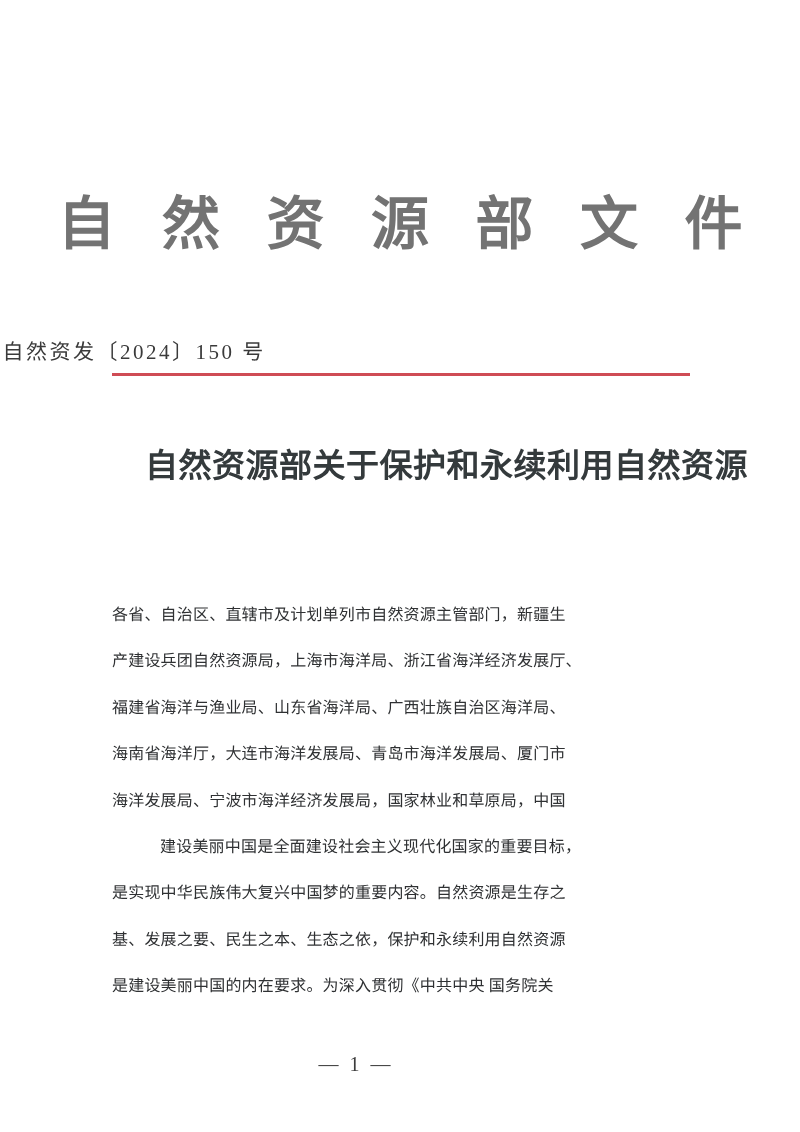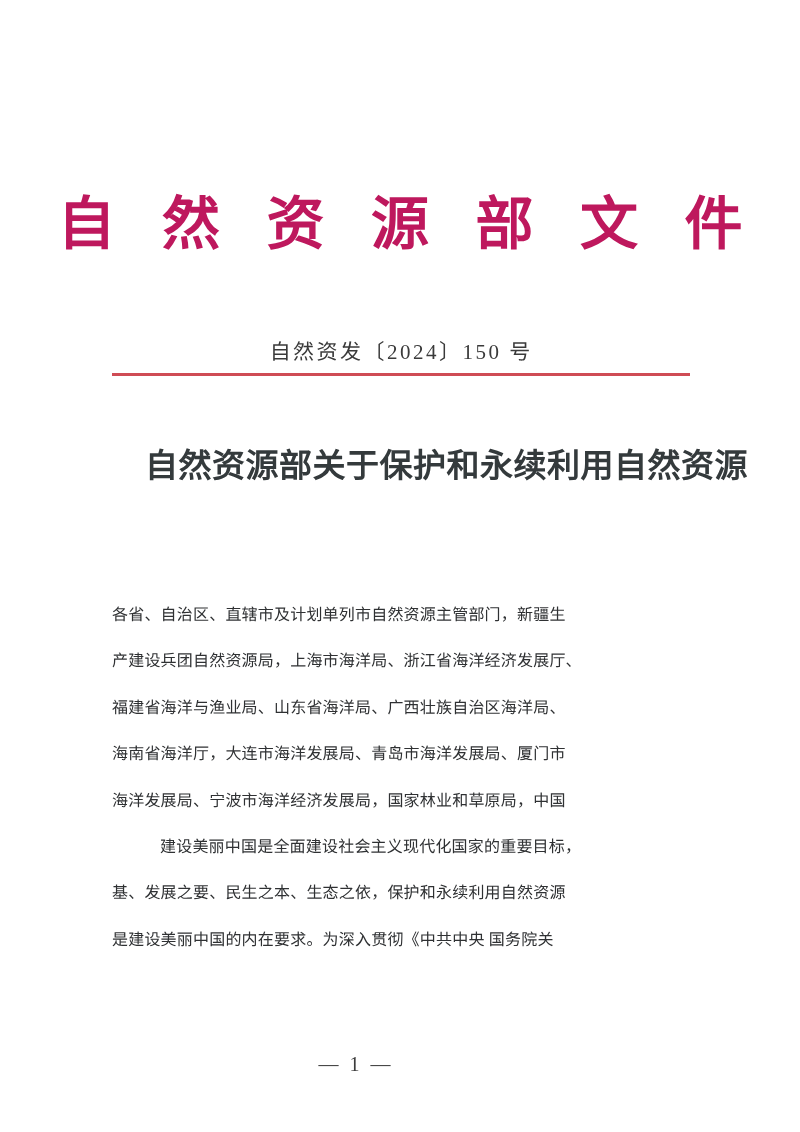--- a/index.html
+++ b/index.html
@@ -22,37 +22,37 @@
     overflow: hidden;
   }
 
   
   .masthead {
     position: absolute;
     left: 0;
     top: 196px;
     width: 800px;
     text-align: center;
-    color: #be185d;
+    color: #737373;
     font-family: "Liberation Serif", "DejaVu Serif", serif;
     font-weight: bold;
     font-size: 58px;
     line-height: 1.0;
     letter-spacing: 16px;
     text-indent: 16px;
     white-space: nowrap;
   }
 
   
   .doc-number {
     position: absolute;
     left: 0;
     top: 339px;
     width: 800px;
-    text-align: center;
+    text-align: left;
     color: #3a3a3a;
     font-family: "Liberation Serif", "DejaVu Serif", serif;
     font-size: 21px;
     line-height: 26px;
     letter-spacing: 2.5px;
     text-indent: 2.5px;
     white-space: nowrap;
   }
 
   
@@ -145,20 +145,21 @@
     <div>
       <span class="body-line">各省、自治区、直辖市及计划单列市自然资源主管部门，新疆生</span>
       <span class="body-line">产建设兵团自然资源局，上海市海洋局、浙江省海洋经济发展厅、</span>
       <span class="body-line">福建省海洋与渔业局、山东省海洋局、广西壮族自治区海洋局、</span>
       <span class="body-line">海南省海洋厅，大连市海洋发展局、青岛市海洋发展局、厦门市</span>
       <span class="body-line">海洋发展局、宁波市海洋经济发展局，国家林业和草原局，中国</span>
     </div>
 
     <div>
       <span class="body-line indent">建设美丽中国是全面建设社会主义现代化国家的重要目标，</span>
+      <span class="body-line">是实现中华民族伟大复兴中国梦的重要内容。自然资源是生存之</span>
       <span class="body-line">基、发展之要、民生之本、生态之依，保护和永续利用自然资源</span>
       <span class="body-line">是建设美丽中国的内在要求。为深入贯彻《中共中央 国务院关</span>
     </div>
 
   </div>
 
   <div class="page-number">— 1 —</div>
 
 </div>
 

